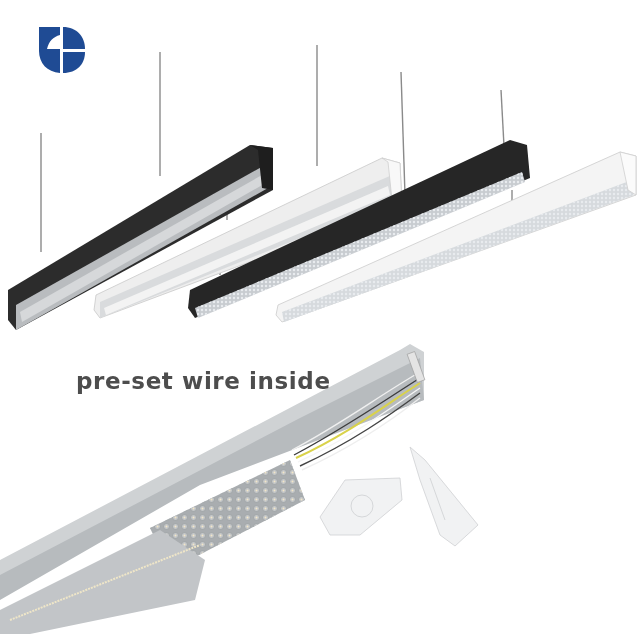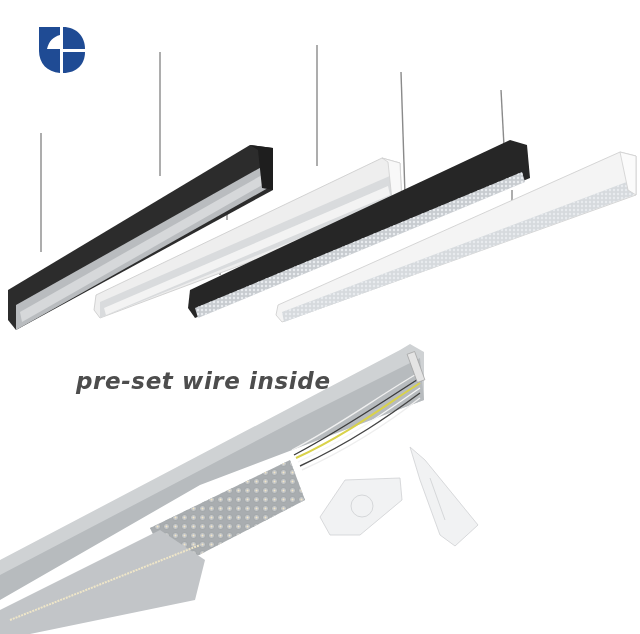--- a/index.html
+++ b/index.html
@@ -2,21 +2,21 @@
 <html><head>
   <meta charset="utf-8">
   <style>
     html, body { margin: 0; padding: 0; background: #ffffff; }
     body { width: 640px; height: 634px; position: relative; overflow: hidden; font-family: "DejaVu Sans", sans-serif; }
     .stage { position: absolute; left: 0; top: 0; width: 640px; height: 634px; }
     .logo { position: absolute; left: 37px; top: 25px; width: 50px; height: 50px; }
     .caption {
       position: absolute; left: 76px; top: 368px;
       font-family: "DejaVu Sans", sans-serif; font-weight: bold;
-      font-size: 23px; letter-spacing: 0.6px; color: #4d4d4d; white-space: nowrap; font-style: italic;
+      font-size: 23px; letter-spacing: 0.6px; color: #4d4d4d; white-space: nowrap;
     }
     svg { display: block; }
   </style>
 </head>
 <body>
 
 <div class="stage">
 
   <div class="logo">
     <svg width="50" height="50" viewBox="0 0 50 50">

